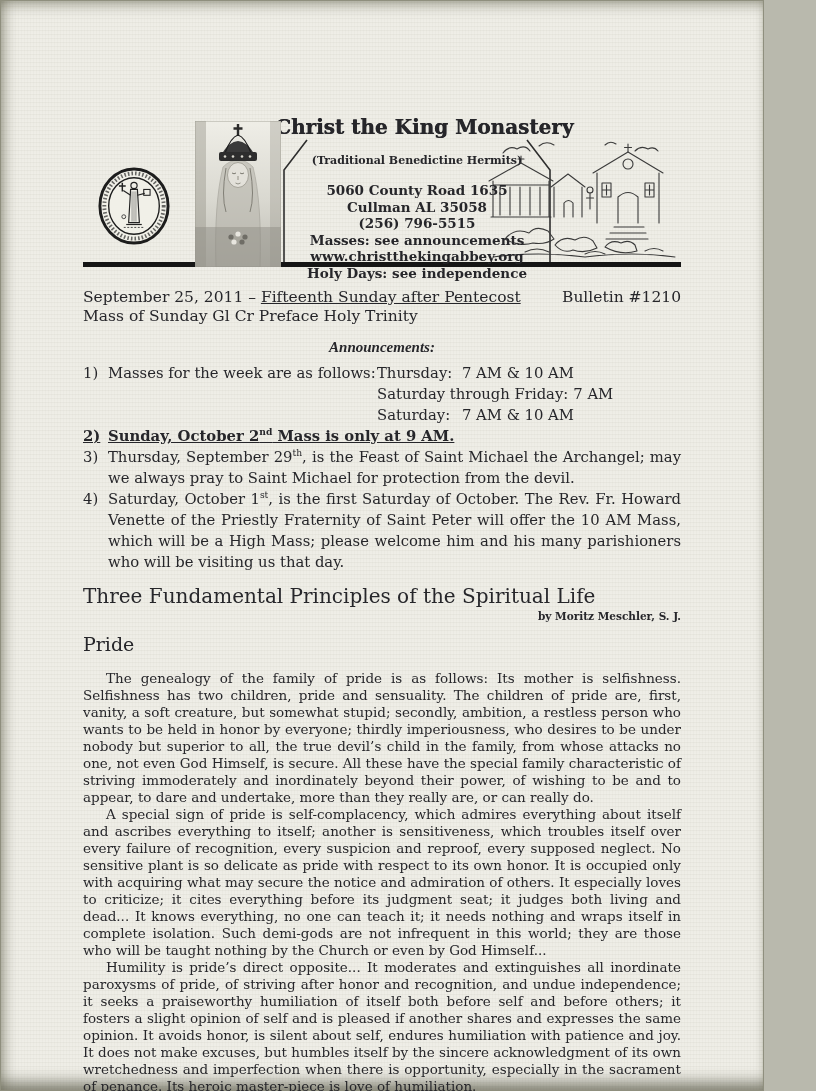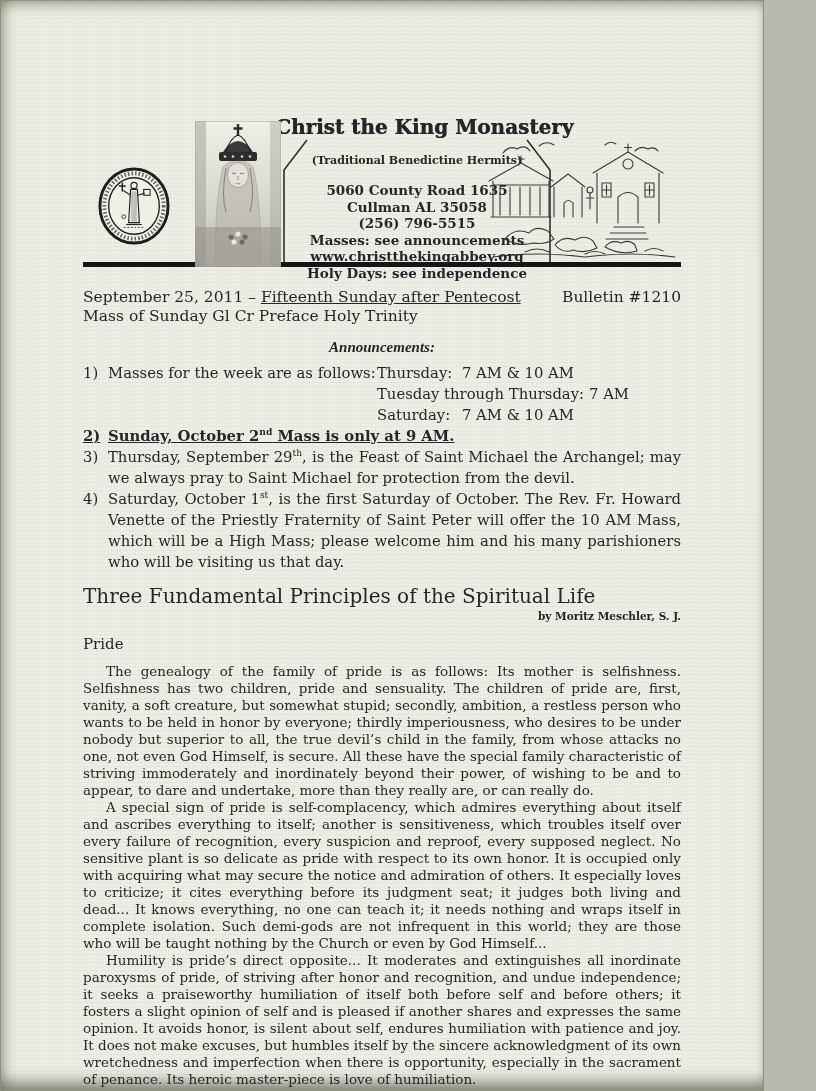--- a/index.html
+++ b/index.html
@@ -47,23 +47,23 @@
   .a-item .num{position:absolute;left:0;top:0;}
   .a1-row{display:flex;text-align:left;}
   .a1-lead{flex:0 0 269px;}
   .schedule{flex:1;}
   .sch-row .day{display:inline-block;min-width:80px;margin-right:5px;}
   .emph .num,.emph .a-body{font-weight:bold;text-decoration:underline;}
   sup{font-size:62%;vertical-align:super;line-height:0;}
   
   .art-title{font-size:20px;font-weight:400;margin:12px 0 0 0;line-height:24px;}
   .byline{font-size:10.5px;font-weight:bold;text-align:right;margin-top:2px;line-height:13px;}
-  .section-head{font-size:15px;margin-top:12px;line-height:18px;}
+  .section-head{font-size:19px;margin-top:12px;line-height:18px;}
   .body-p{font-size:13.5px;line-height:17px;text-align:justify;text-indent:23px;margin:0;}
-  .body-p.first{margin-top:10px;}
+  .body-p.first{margin-top:17px;}
 </style>
 </head>
 <body>
 
 <div class="page">
 
   <header class="masthead">
 
     <svg class="frame-lines" viewBox="0 0 650 147">
       <path d="M224 25 L201 55 L201 147" fill="none" stroke="#2e2e2e" stroke-width="1.6"></path>
@@ -179,21 +179,21 @@
 
       <div class="a-item">
         <span class="num">1)</span>
         <div class="a1-row">
           <span class="a1-lead">Masses for the week are as follows:</span>
           <div class="schedule">
             <div class="sch-row">
               <span class="day">Thursday:</span><span class="time">7 AM &amp; 10 AM</span>
             </div>
             <div class="sch-row">
-              <span class="day">Tuesday through Thursday:</span><span class="time">7 AM</span>
+              <span class="day">Saturday through Friday:</span><span class="time">7 AM</span>
             </div>
             <div class="sch-row">
               <span class="day">Saturday:</span><span class="time">7 AM &amp; 10 AM</span>
             </div>
           </div>
         </div>
       </div>
 
       <div class="a-item emph">
         <span class="num">2)</span>

